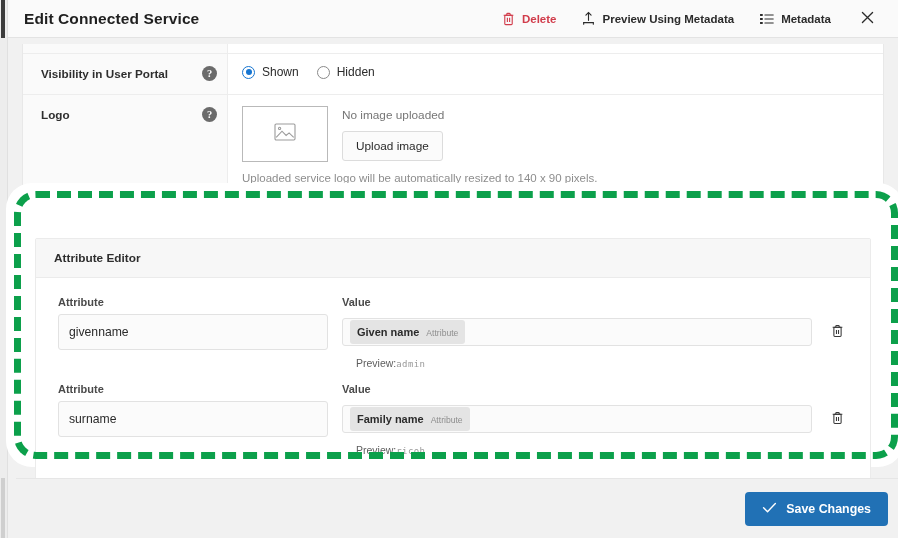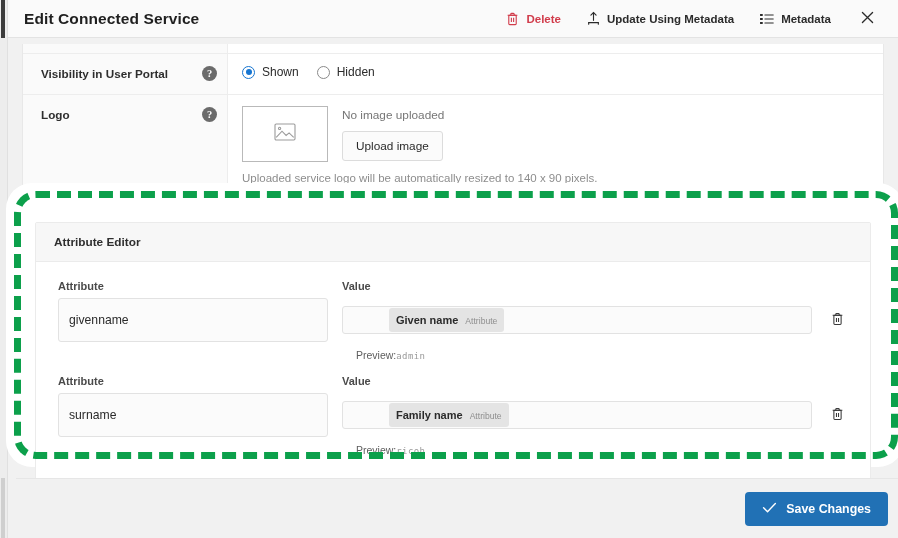--- a/index.html
+++ b/index.html
@@ -234,21 +234,21 @@
   .lbl-val  { flex: 1; }
 
   .attr-fields {
     display: flex;
     align-items: center;
     gap: 14px;
   }
   .field-attr {
     width: 270px;
     flex: none;
-    height: 44px;
+    height: 36px;
     border: 1px solid #e2e2e2;
     border-radius: 3px;
     background: #fbfbfb;
     display: flex;
     align-items: center;
     padding: 0 10px;
     font-size: 12.2px;
     color: #2b2b2b;
     cursor: text;
   }
@@ -265,21 +265,20 @@
     overflow: hidden;
   }
   .chip {
     display: inline-flex;
     align-items: baseline;
     gap: 7px;
     background: #e4e4e4;
     border-radius: 3px;
     padding: 6px 7px;
     white-space: nowrap;
-    margin-left: 39px;
   }
   .chip-name {
     font-size: 11px;
     font-weight: 700;
     color: #2b2b2b;
   }
   .chip-tag {
     font-size: 8.6px;
     color: #8e8e8e;
   }
@@ -381,21 +380,21 @@
 
       <button class="hbtn">
         <span>
           <svg width="13" height="15" viewBox="0 0 14 16" fill="none" stroke="#2b2b2b" stroke-width="1.2" stroke-linecap="round">
             <path d="M7 10V1.8"></path>
             <path d="M4.2 4.4 7 1.6l2.8 2.8"></path>
             <path d="M1.8 12.4h10.4"></path>
             <path d="M1.8 12.4v1.8M12.2 12.4v1.8"></path>
           </svg>
         </span>
-        <span>Update Using Metadata</span>
+        <span>Preview Using Metadata</span>
       </button>
 
       <button class="hbtn">
         <span>
           <svg width="14" height="12" viewBox="0 0 15 12" fill="#2b2b2b">
             <rect x="0" y="0.6" width="3" height="2.1" rx=".4"></rect>
             <rect x="4.6" y="1.1" width="10.2" height="1.2" rx=".5"></rect>
             <rect x="0" y="4.9" width="3" height="2.1" rx=".4"></rect>
             <rect x="4.6" y="5.4" width="10.2" height="1.2" rx=".5"></rect>
             <rect x="0" y="9.2" width="3" height="2.1" rx=".4"></rect>
@@ -466,21 +465,21 @@
             </div>
           </div>
           <div class="logo-hint">Uploaded service logo will be automatically resized to 140 x 90 pixels.</div>
         </div>
       </div>
 
     </div>
 
     <div class="annot-bg"></div>
 
-    <div class="card" style="top:184px; z-index:25; border:1px solid #ebebeb; left:27px; width:836px; border-radius:2px;">
+    <div class="card" style="top:200px; z-index:25; border:1px solid #ebebeb; left:27px; width:836px; border-radius:2px;">
       <div class="attr-card" style="border-top:0;">
 
         <div class="attr-head">
           <div class="attr-head-title">Attribute Editor</div>
         </div>
 
         <div class="attr-body">
 
           <div class="attr-row">
             <div class="attr-labels">

